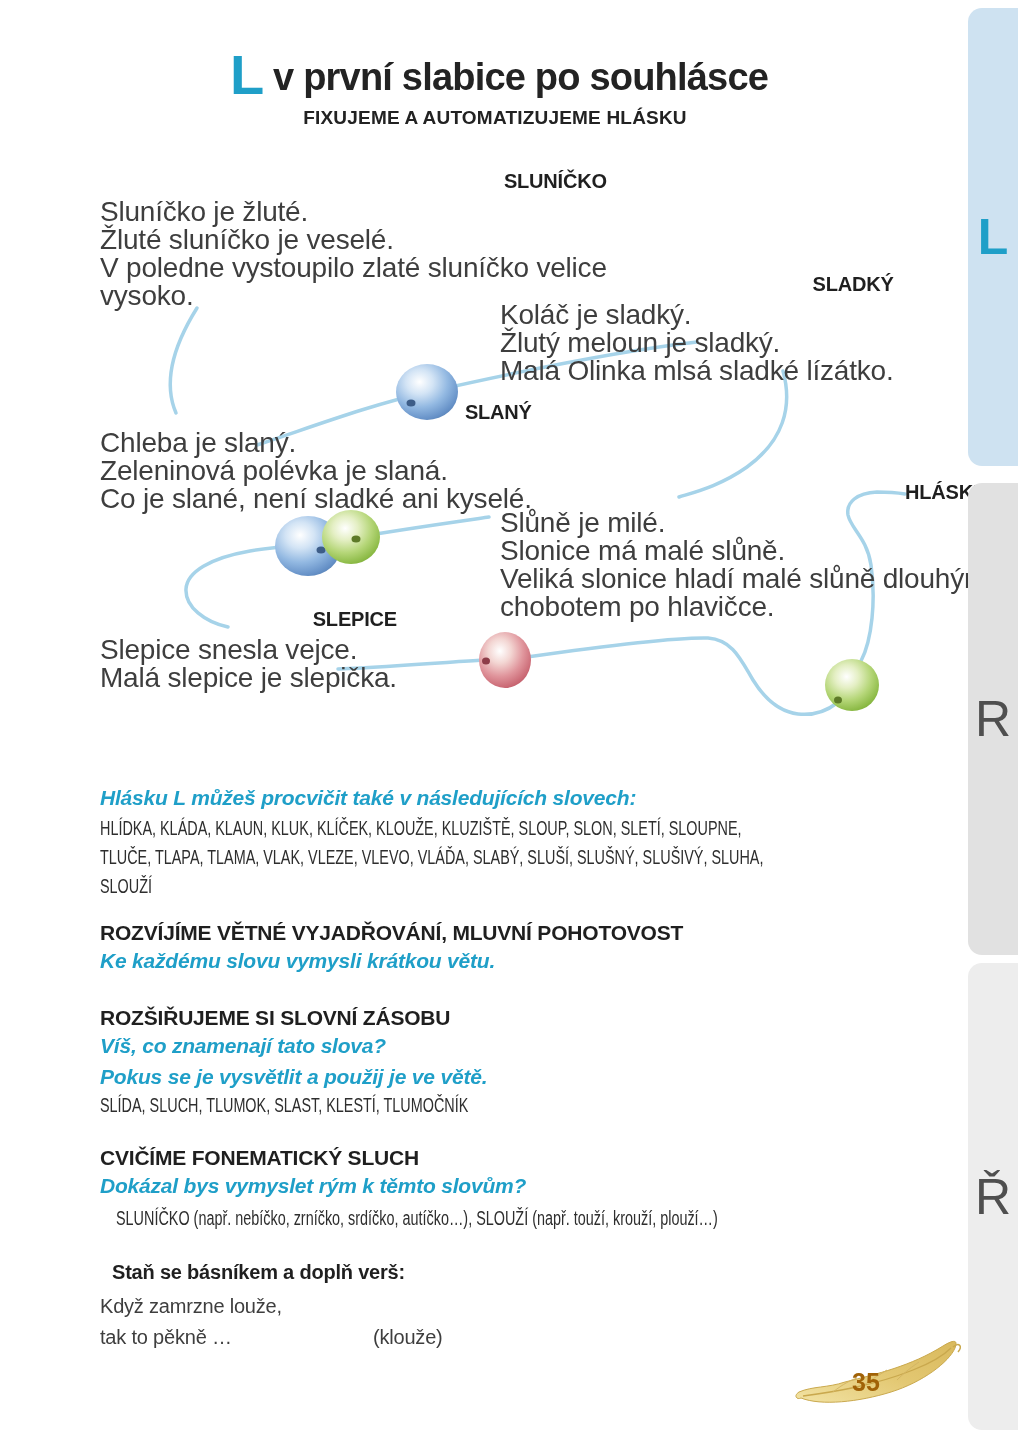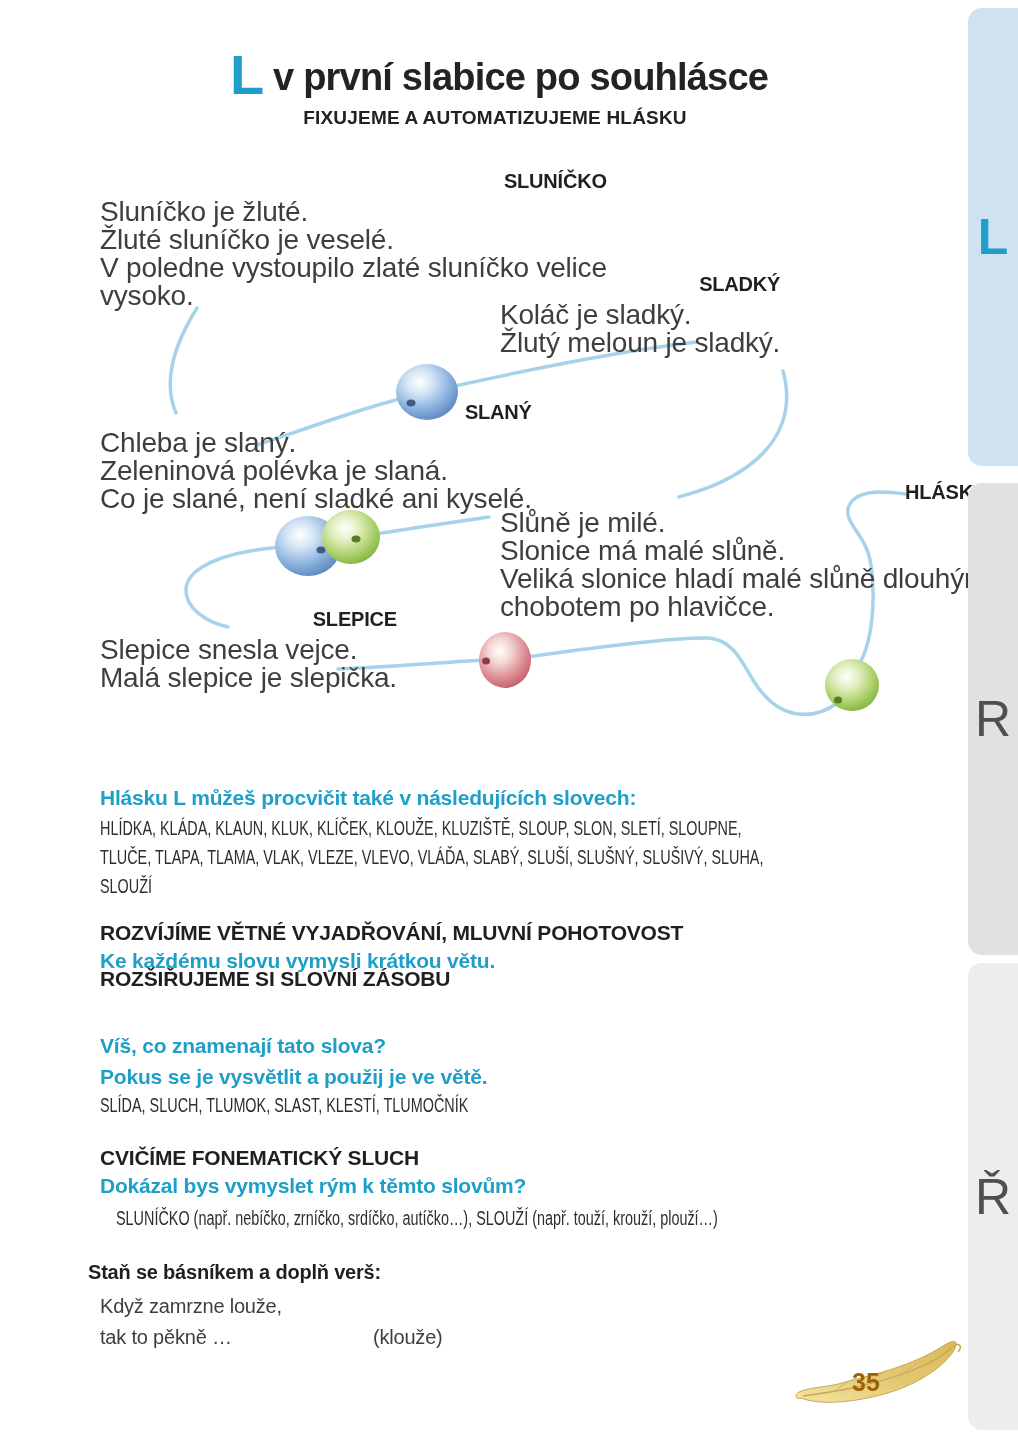--- a/index.html
+++ b/index.html
@@ -37,21 +37,21 @@
   .subtitle{
     left:0;top:107px;width:990px;text-align:center;
     font-size:19px;font-weight:700;color:#222;letter-spacing:0.2px;z-index:2;
   }
 
   
   .section{z-index:2;}
   .sec-h{font-size:20px;font-weight:700;color:var(--heading);margin-bottom:5px;letter-spacing:-0.2px;text-align:right;}
   .sec-l{font-size:28px;line-height:28px;color:var(--body);letter-spacing:-0.2px;}
 
-  .teal{color:var(--accent);font-weight:700;}
+  .teal{color:var(--accent);font-weight:700;font-style:italic;}
   .blackhead{color:var(--heading);font-weight:700;}
   .t21{font-size:21px;letter-spacing:-0.2px;}
   .t20{font-size:20px;letter-spacing:-0.2px;}
 
   .caps-line{
     font-size:20px;line-height:29px;color:#2e2e2e;letter-spacing:0;
     display:inline-block;transform:scaleX(0.72);transform-origin:0 50%;
     white-space:nowrap;font-weight:400;
   }
   .caps-block{z-index:2;}
@@ -157,20 +157,21 @@
   <div class="sec-l">Sluníčko je žluté.</div>
   <div class="sec-l">Žluté sluníčko je veselé.</div>
   <div class="sec-l">V poledne vystoupilo zlaté sluníčko velice</div>
   <div class="sec-l">vysoko.</div>
 </div>
 
 <div class="abs section" style="left:500px;top:273px">
   <div class="sec-h">SLADKÝ</div>
   <div class="sec-l">Koláč je sladký.</div>
   <div class="sec-l">Žlutý meloun je sladký.</div>
+  <div class="sec-l">Malá Olinka mlsá sladké lízátko.</div>
 </div>
 
 <div class="abs section" style="left:100px;top:401px">
   <div class="sec-h">SLANÝ</div>
   <div class="sec-l">Chleba je slaný.</div>
   <div class="sec-l">Zeleninová polévka je slaná.</div>
   <div class="sec-l">Co je slané, není sladké ani kyselé.</div>
 </div>
 
 <div class="abs section" style="left:500px;top:481px">
@@ -190,34 +191,34 @@
 <div class="abs teal t21 layer-text" style="left:100px;top:786px">Hlásku L můžeš procvičit také v následujících slovech:</div>
 <div class="abs caps-block" style="left:100px;top:814px">
   <div><span class="caps-line">HLÍDKA, KLÁDA, KLAUN, KLUK, KLÍČEK, KLOUŽE, KLUZIŠTĚ, SLOUP, SLON, SLETÍ, SLOUPNE,</span></div>
   <div><span class="caps-line">TLUČE, TLAPA, TLAMA, VLAK, VLEZE, VLEVO, VLÁĎA, SLABÝ, SLUŠÍ, SLUŠNÝ, SLUŠIVÝ, SLUHA,</span></div>
   <div><span class="caps-line">SLOUŽÍ</span></div>
 </div>
 
 <div class="abs blackhead t21 layer-text" style="left:100px;top:921px">ROZVÍJÍME VĚTNÉ VYJADŘOVÁNÍ, MLUVNÍ POHOTOVOST</div>
 <div class="abs teal t21 layer-text" style="left:100px;top:949px">Ke každému slovu vymysli krátkou větu.</div>
 
-<div class="abs blackhead t21 layer-text" style="left:100px;top:967px">ROZŠIŘUJEME SI SLOVNÍ ZÁSOBU</div>
+<div class="abs blackhead t21 layer-text" style="left:100px;top:1006px">ROZŠIŘUJEME SI SLOVNÍ ZÁSOBU</div>
 <div class="abs teal t21 layer-text" style="left:100px;top:1034px">Víš, co znamenají tato slova?</div>
 <div class="abs teal t21 layer-text" style="left:100px;top:1065px">Pokus se je vysvětlit a použij je ve větě.</div>
 <div class="abs caps-block" style="left:100px;top:1091px">
   <span class="caps-line">SLÍDA, SLUCH, TLUMOK, SLAST, KLESTÍ, TLUMOČNÍK</span>
 </div>
 
 <div class="abs blackhead t21 layer-text" style="left:100px;top:1146px">CVIČÍME FONEMATICKÝ SLUCH</div>
 <div class="abs teal t21 layer-text" style="left:100px;top:1174px">Dokázal bys vymyslet rým k těmto slovům?</div>
 <div class="abs caps-block" style="left:116px;top:1204px">
   <span class="caps-line">SLUNÍČKO (např. nebíčko, zrníčko, srdíčko, autíčko…), SLOUŽÍ (např. touží, krouží, plouží…)</span>
 </div>
 
-<div class="abs blackhead t20 layer-text" style="left:88px;top:1261px">Staň se básníkem a doplň verš:</div>
+<div class="abs blackhead t20 layer-text" style="left:112px;top:1261px">Staň se básníkem a doplň verš:</div>
 <div class="abs bodyline layer-text" style="left:100px;top:1291px">Když zamrzne louže,</div>
 <div class="abs bodyline layer-text" style="left:100px;top:1322px">tak to pěkně …</div>
 <div class="abs bodyline layer-text" style="left:373px;top:1322px">(klouže)</div>
 
 <div class="abs page-num">35</div>
 
 <div class="abs tab tab-l layer-tabs">
   <span class="tab-letter-active">L</span>
 </div>
 <div class="abs tab tab-r layer-tabs">

